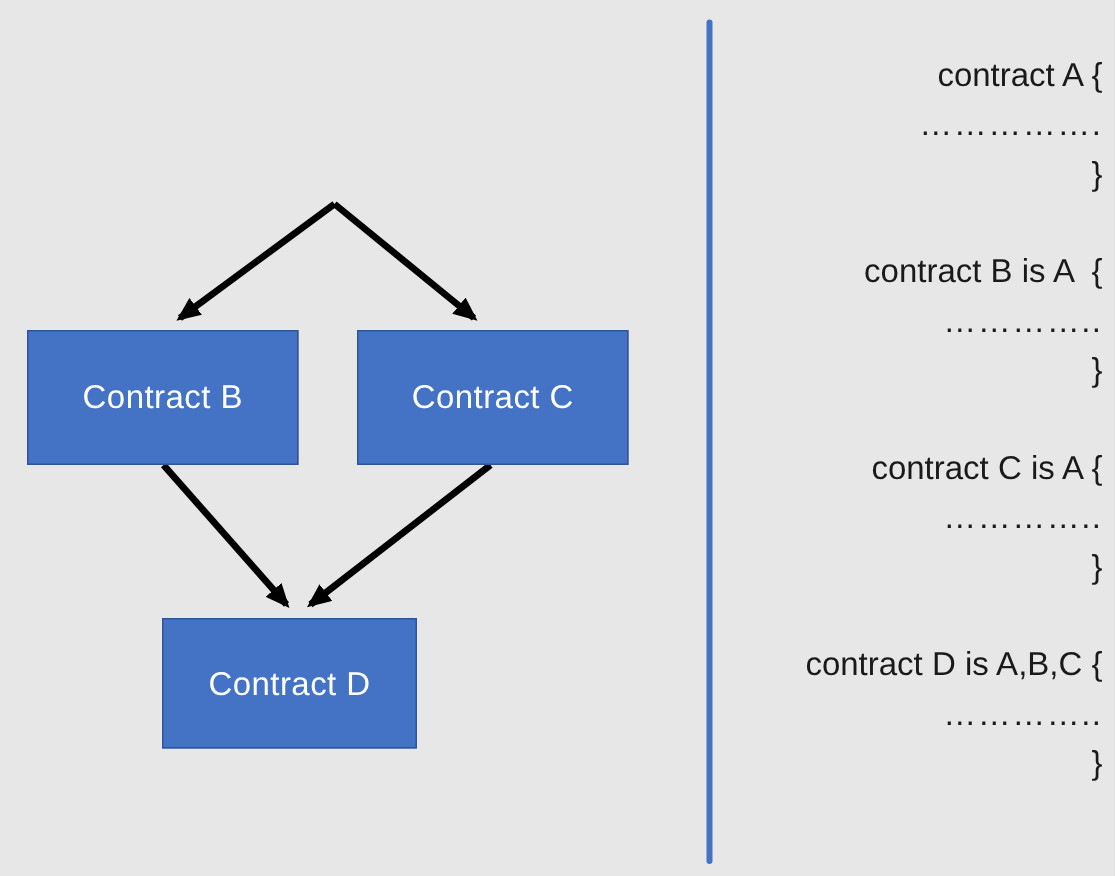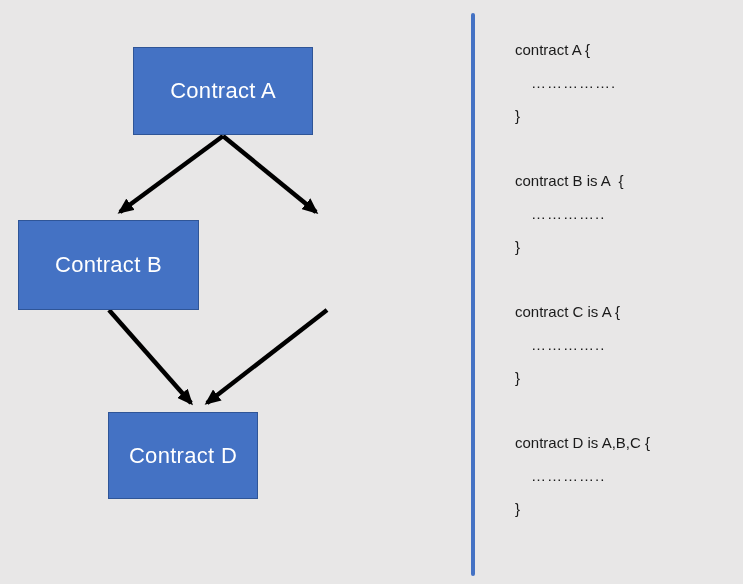--- a/index.html
+++ b/index.html
@@ -40,44 +40,45 @@
   }
   .node span {
     color: var(--node-text, #FFFFFF);
     font-size: 22px;
     letter-spacing: 0.3px;
     white-space: pre;
   }
   .node-a { left: 133px; top: 47px;  width: 180px; height: 88px; }
   .node-b { left: 18px;  top: 220px; width: 181px; height: 90px; align-items: center; }
   .node-c { left: 238px; top: 220px; width: 181px; height: 90px; }
-  .node-d { left: 108px; top: 412px; width: 150px; height: 87px; }
+  .node-d { left: 108px; top: 412px; width: 170px; height: 87px; }
   .divider {
     position: absolute;
     left: 471px;
     top: 13px;
     width: 4px;
     height: 563px;
     background: var(--divider, #4472C4);
     border-radius: 2px;
   }
   .code-panel {
     position: absolute;
     left: 515px;
     top: 33px;
     width: 220px;
     color: var(--code-text, #1A1A1A);
   }
   .snippet {
     margin-bottom: 32px;
   }
   .code-line {
-    font-size: 15px;
+    font-size: 22px;
     line-height: 33px;
     white-space: pre;
+    text-align: right;
   }
   .code-line.body {
     padding-left: 16px;
     letter-spacing: 1px;
   }
 </style>
 </head>
 <body>
 
 <div class="stage">
@@ -87,25 +88,25 @@
       <marker id="ah" markerUnits="userSpaceOnUse" markerWidth="16" markerHeight="14" refX="13" refY="7" orient="auto">
         <polygon points="0,0 16,7 0,14" fill="#000000"></polygon>
       </marker>
     </defs>
     <line x1="223" y1="136" x2="120" y2="212" marker-end="url(#ah)"></line>
     <line x1="223" y1="136" x2="316" y2="212" marker-end="url(#ah)"></line>
     <line x1="109" y1="310" x2="191" y2="403" marker-end="url(#ah)"></line>
     <line x1="327" y1="310" x2="207" y2="403" marker-end="url(#ah)"></line>
   </svg>
 
-  <div class="node node-a">
-    <span>Contract A</span>
-  </div>
   <div class="node node-b">
     <span>Contract B</span>
+  </div>
+  <div class="node node-c">
+    <span>Contract C</span>
   </div>
   <div class="node node-d">
     <span>Contract D</span>
   </div>
 
   <div class="divider"></div>
 
   <div class="code-panel">
 
     <div class="snippet">

